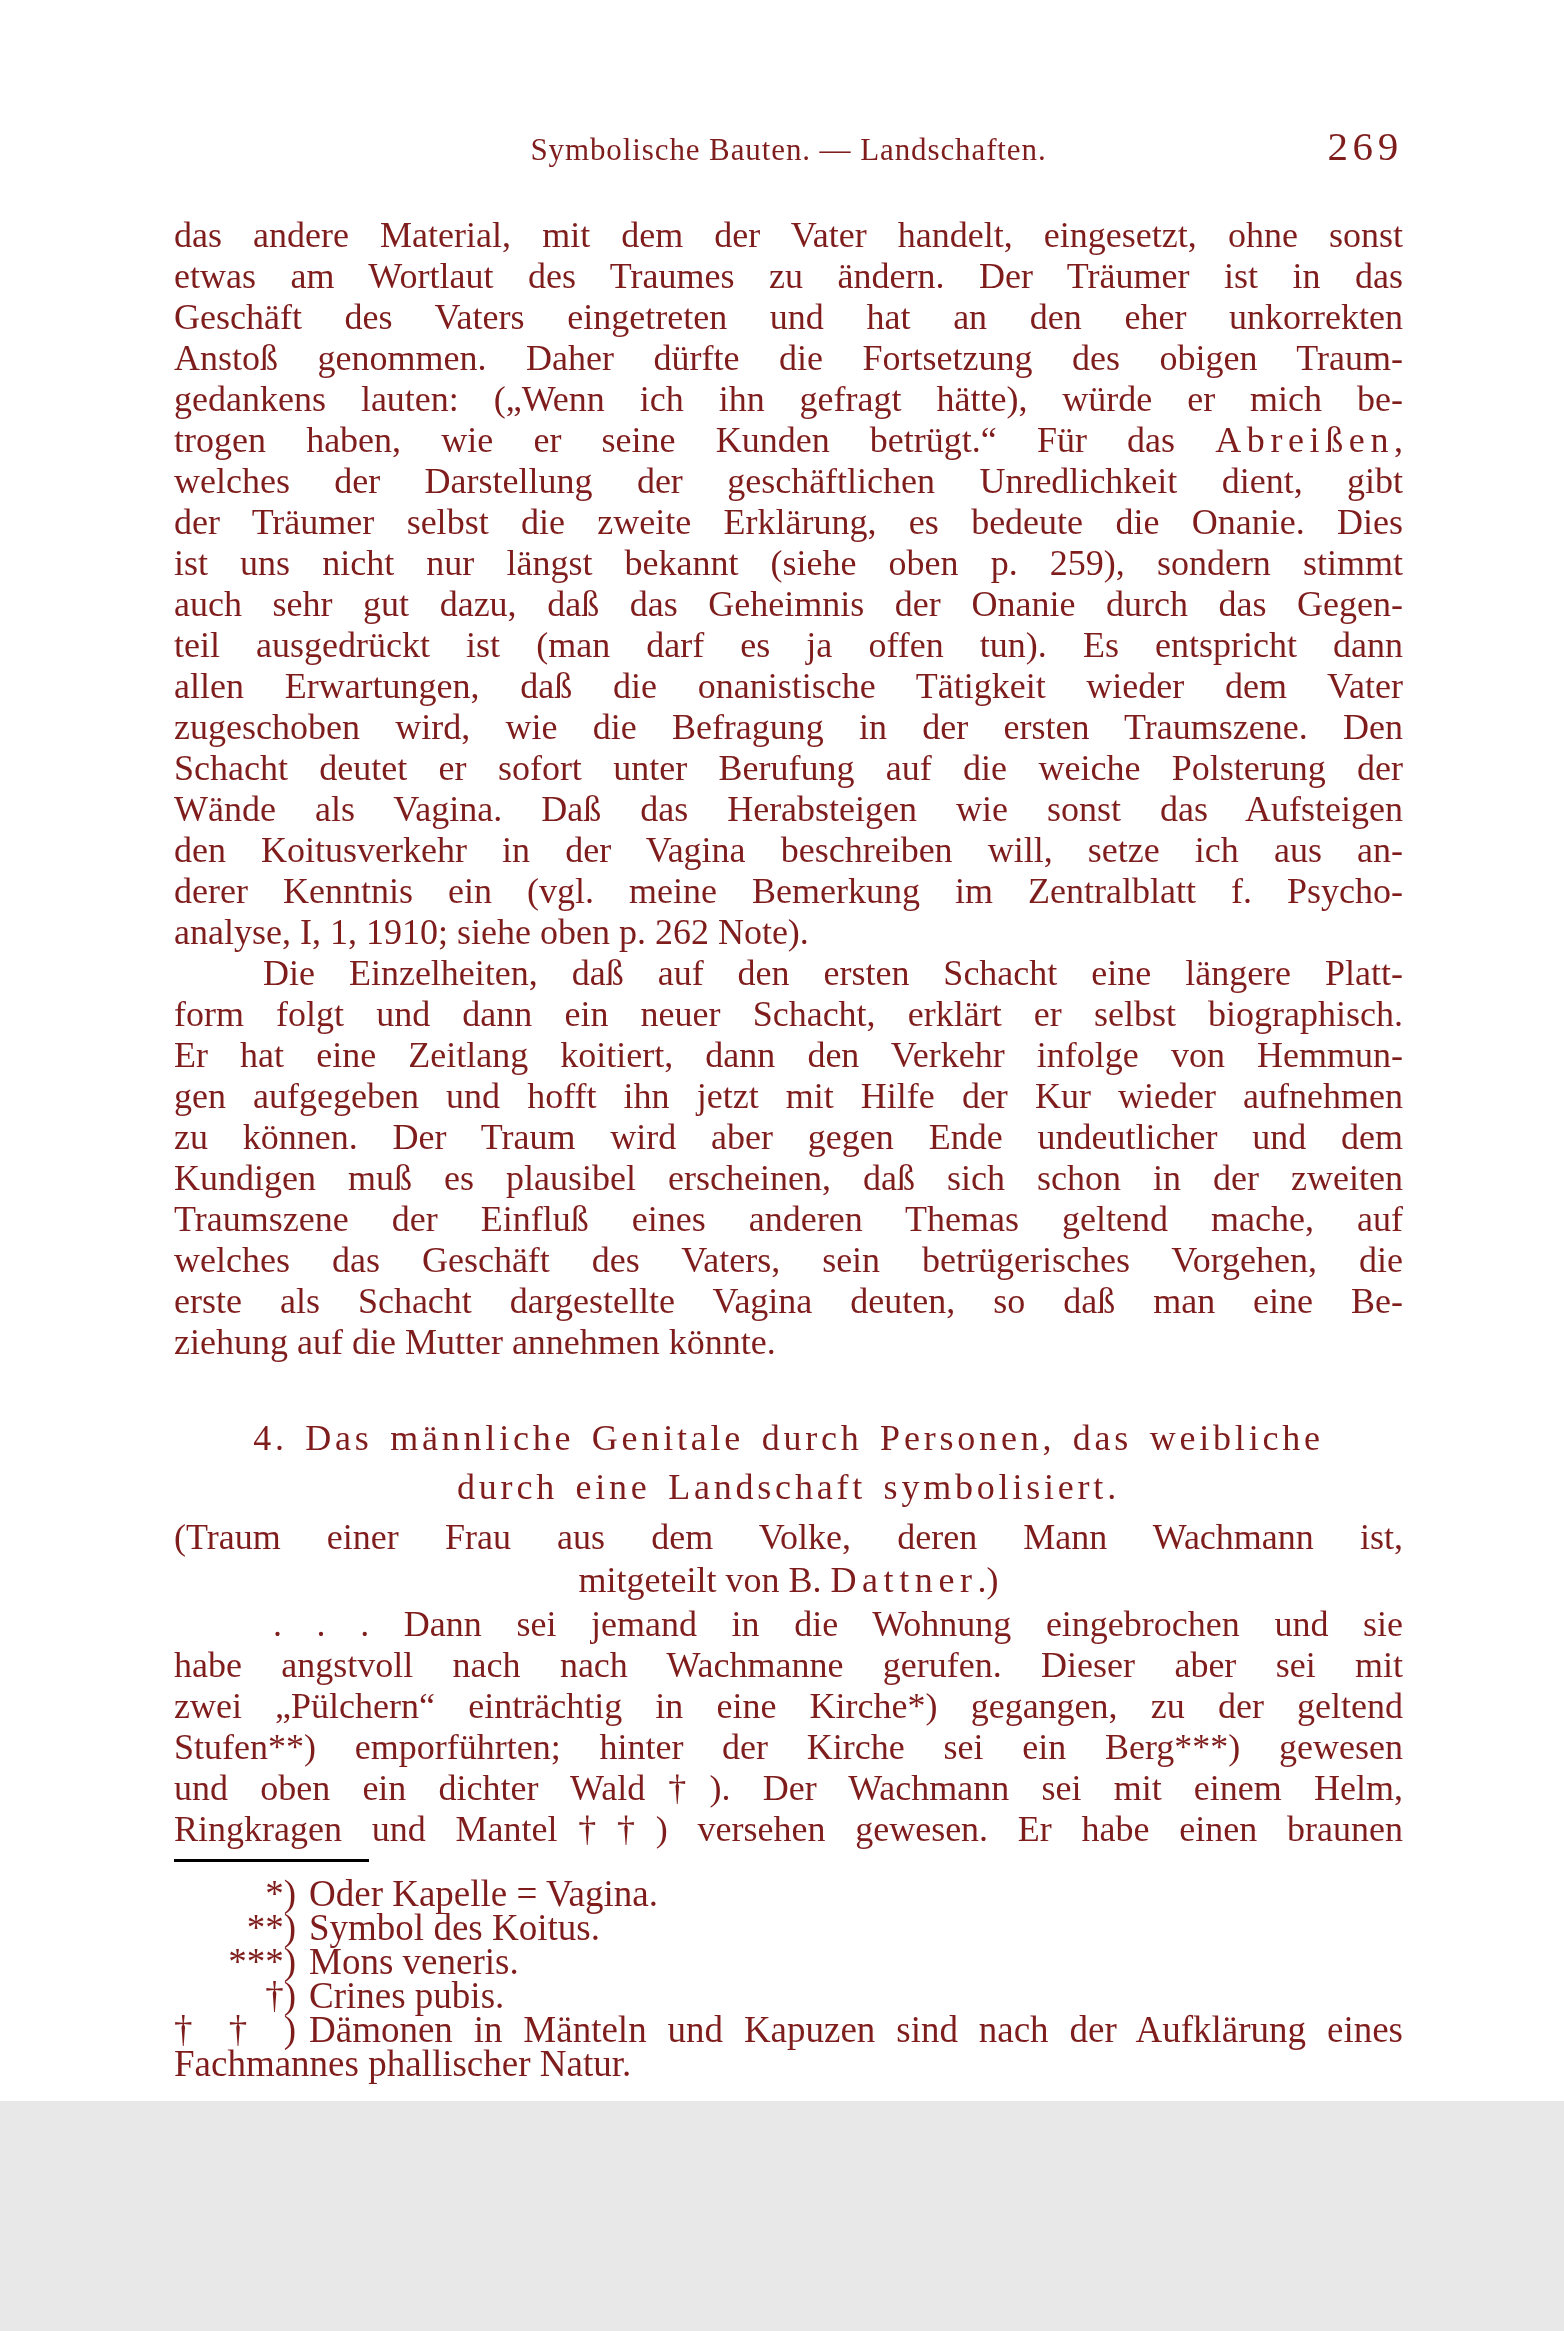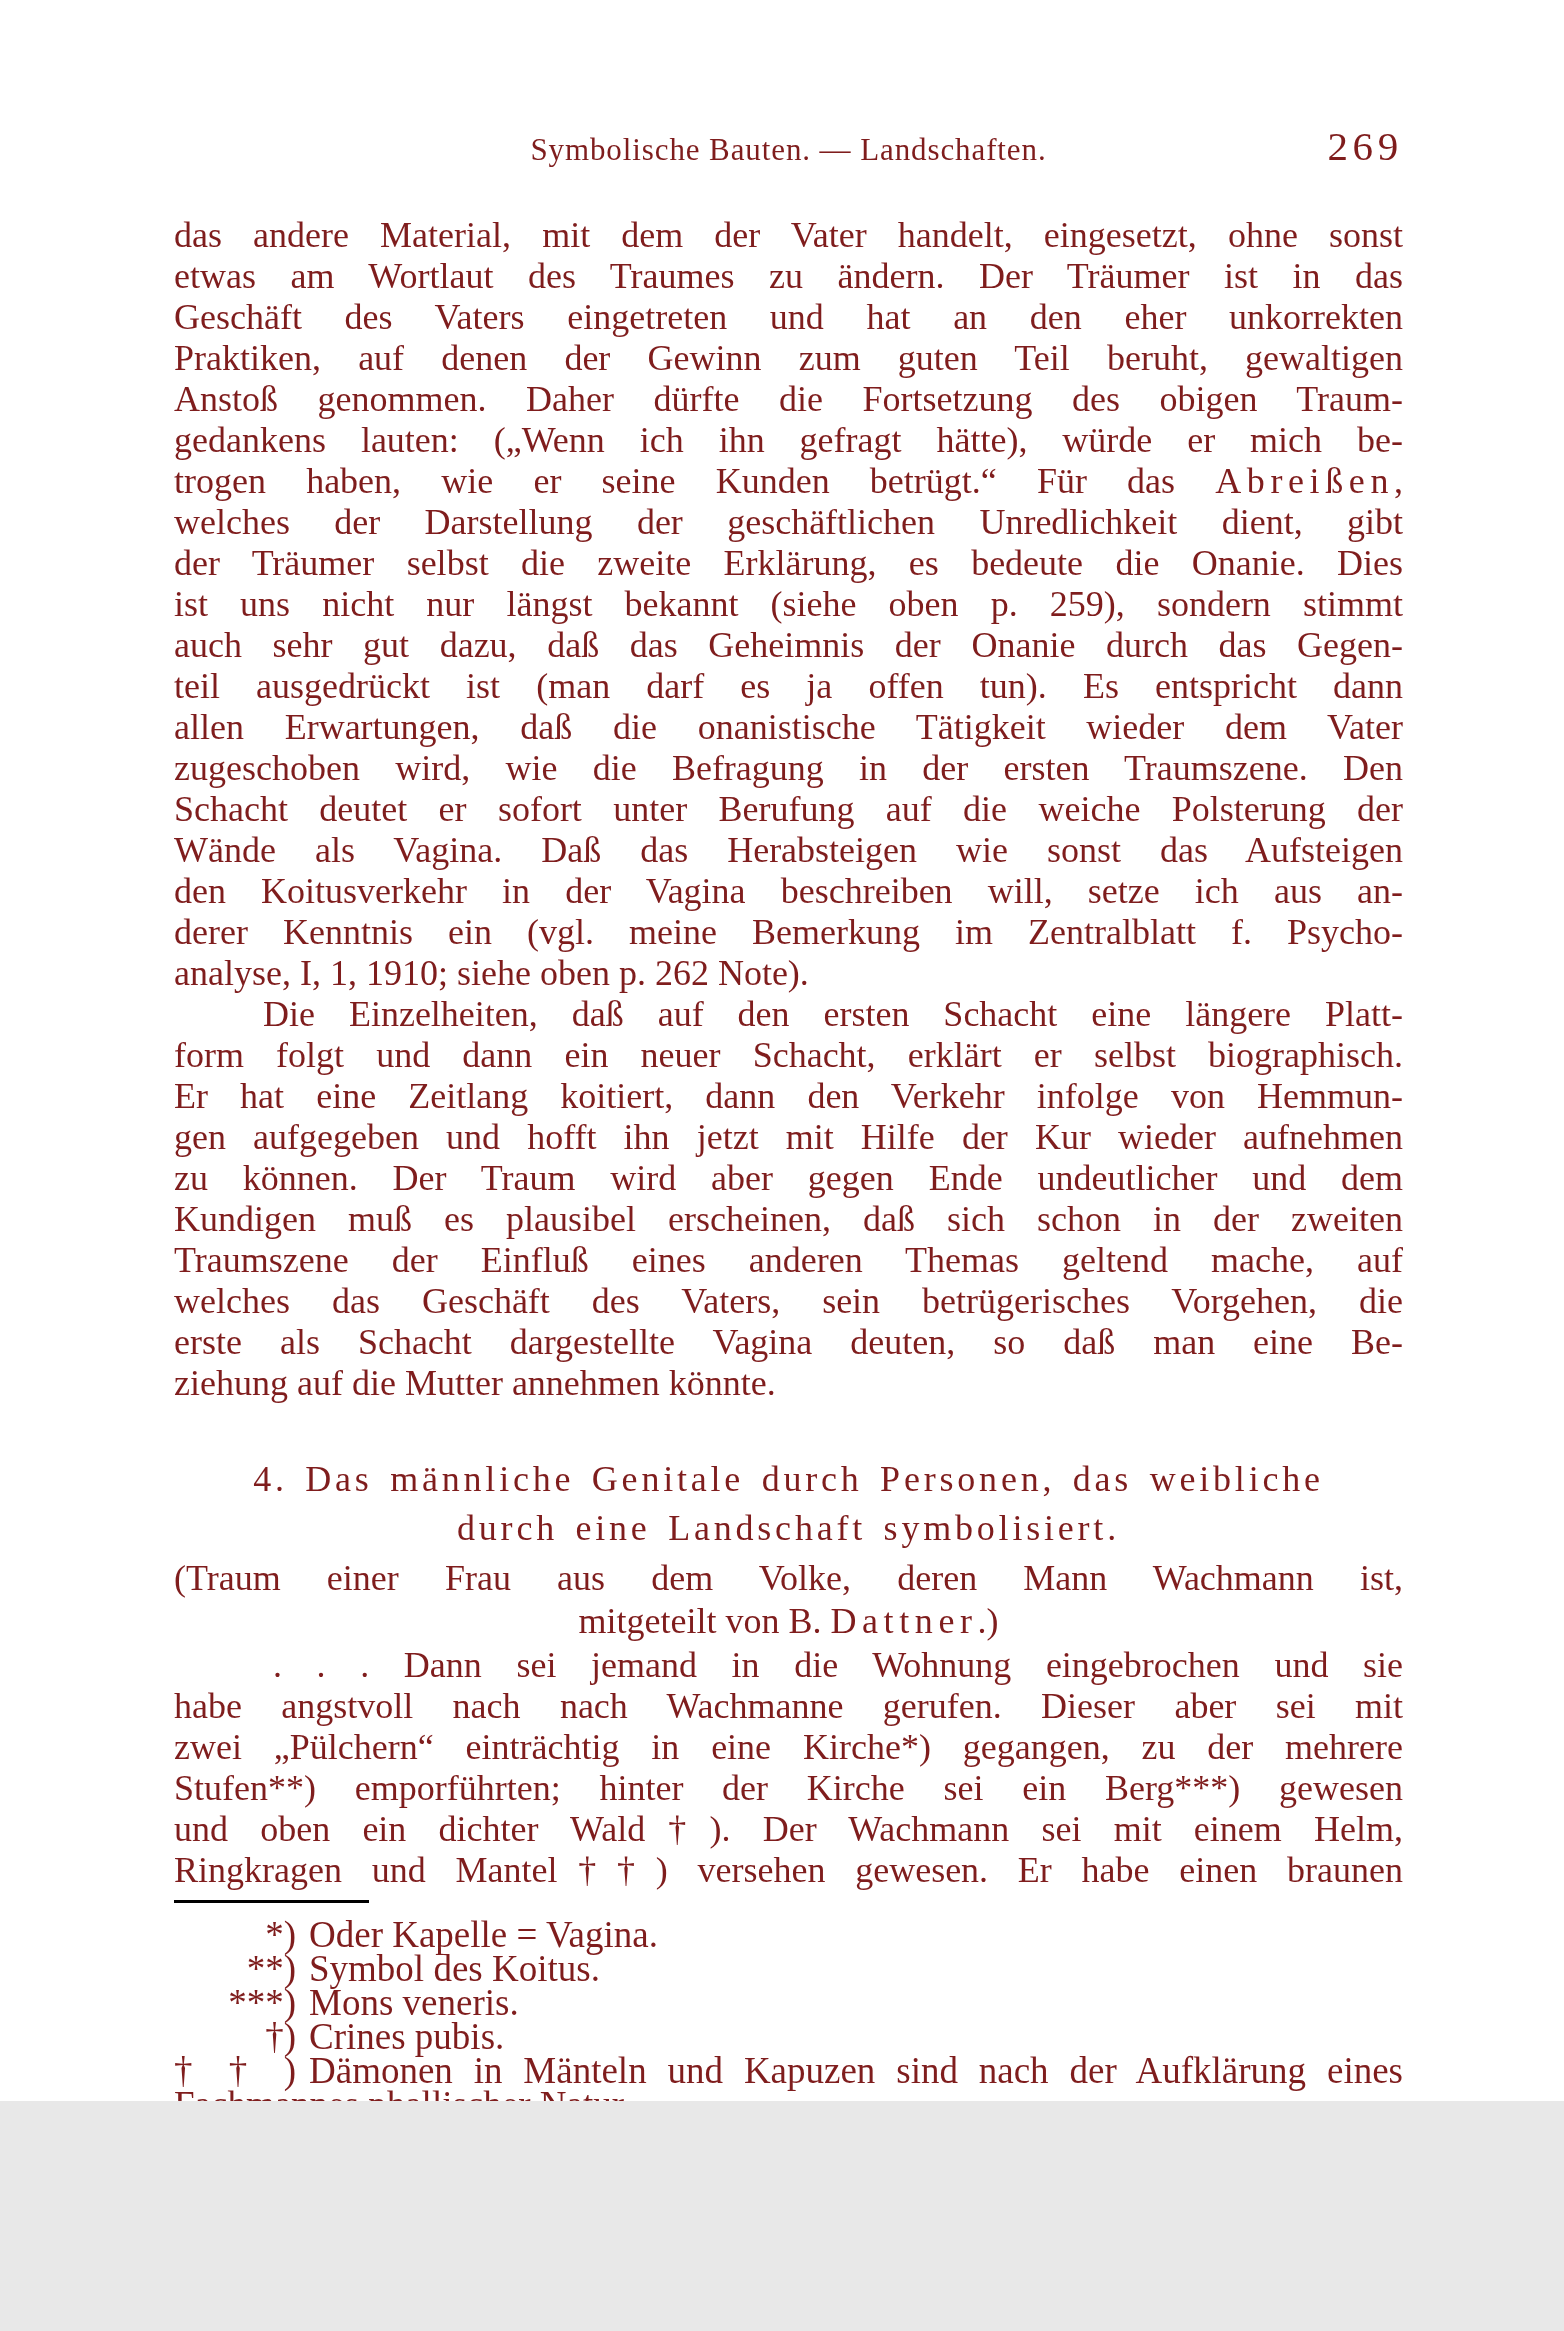--- a/index.html
+++ b/index.html
@@ -109,21 +109,20 @@
 
   <div class="running-title">Symbolische Bauten. — Landschaften.</div>
   <div class="page-number">269</div>
 
   <div class="textblock">
 
     <div>
       <div class="ln j">das andere Material, mit dem der Vater handelt, eingesetzt, ohne sonst</div>
       <div class="ln j">etwas am Wortlaut des Traumes zu ändern. Der Träumer ist in das</div>
       <div class="ln j">Geschäft des Vaters eingetreten und hat an den eher unkorrekten</div>
-      <div class="ln j">Praktiken, auf denen der Gewinn zum guten Teil beruht, gewaltigen</div>
       <div class="ln j">Anstoß genommen. Daher dürfte die Fortsetzung des obigen Traum-</div>
       <div class="ln j">gedankens lauten: („Wenn ich ihn gefragt hätte), würde er mich be-</div>
       <div class="ln j"><span>trogen haben, wie er seine Kunden betrügt.“ Für das </span><span class="sperr">Abreißen</span><span>,</span></div>
       <div class="ln j">welches der Darstellung der geschäftlichen Unredlichkeit dient, gibt</div>
       <div class="ln j">der Träumer selbst die zweite Erklärung, es bedeute die Onanie. Dies</div>
       <div class="ln j">ist uns nicht nur längst bekannt (siehe oben p. 259), sondern stimmt</div>
       <div class="ln j">auch sehr gut dazu, daß das Geheimnis der Onanie durch das Gegen-</div>
       <div class="ln j">teil ausgedrückt ist (man darf es ja offen tun). Es entspricht dann</div>
       <div class="ln j">allen Erwartungen, daß die onanistische Tätigkeit wieder dem Vater</div>
       <div class="ln j">zugeschoben wird, wie die Befragung in der ersten Traumszene. Den</div>
@@ -153,21 +152,21 @@
     </div>
 
     <div class="subtitle">
       <div class="ln s-line j">(Traum einer Frau aus dem Volke, deren Mann Wachmann ist,</div>
       <div class="ln s-line s-center"><span>mitgeteilt von B. </span><span class="sperr">Dattner</span><span>.)</span></div>
     </div>
 
     <div class="para3">
       <div class="ln j indent2">. . . Dann sei jemand in die Wohnung eingebrochen und sie</div>
       <div class="ln j">habe angstvoll nach nach Wachmanne gerufen. Dieser aber sei mit</div>
-      <div class="ln j">zwei „Pülchern“ einträchtig in eine Kirche*) gegangen, zu der mehrere</div>
+      <div class="ln j">zwei „Pülchern“ einträchtig in eine Kirche*) gegangen, zu der geltend</div>
       <div class="ln j">Stufen**) emporführten; hinter der Kirche sei ein Berg***) gewesen</div>
       <div class="ln j">und oben ein dichter Wald†). Der Wachmann sei mit einem Helm,</div>
       <div class="ln j">Ringkragen und Mantel††) versehen gewesen. Er habe einen braunen</div>
     </div>
 
     <div class="fn-rule"></div>
 
     <div class="footnotes">
       <div class="fnline"><span class="fnmark">*)</span><span>Oder Kapelle = Vagina.</span></div>
       <div class="fnline"><span class="fnmark">**)</span><span>Symbol des Koitus.</span></div>

